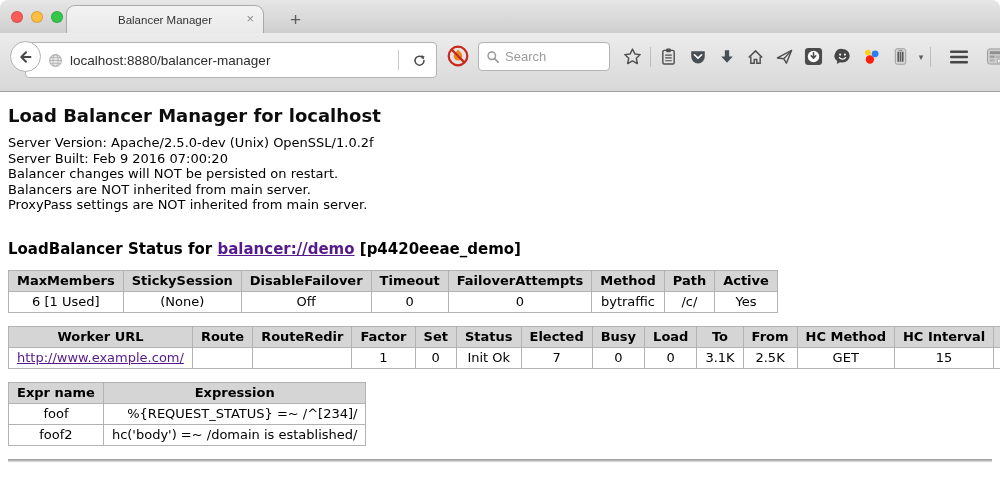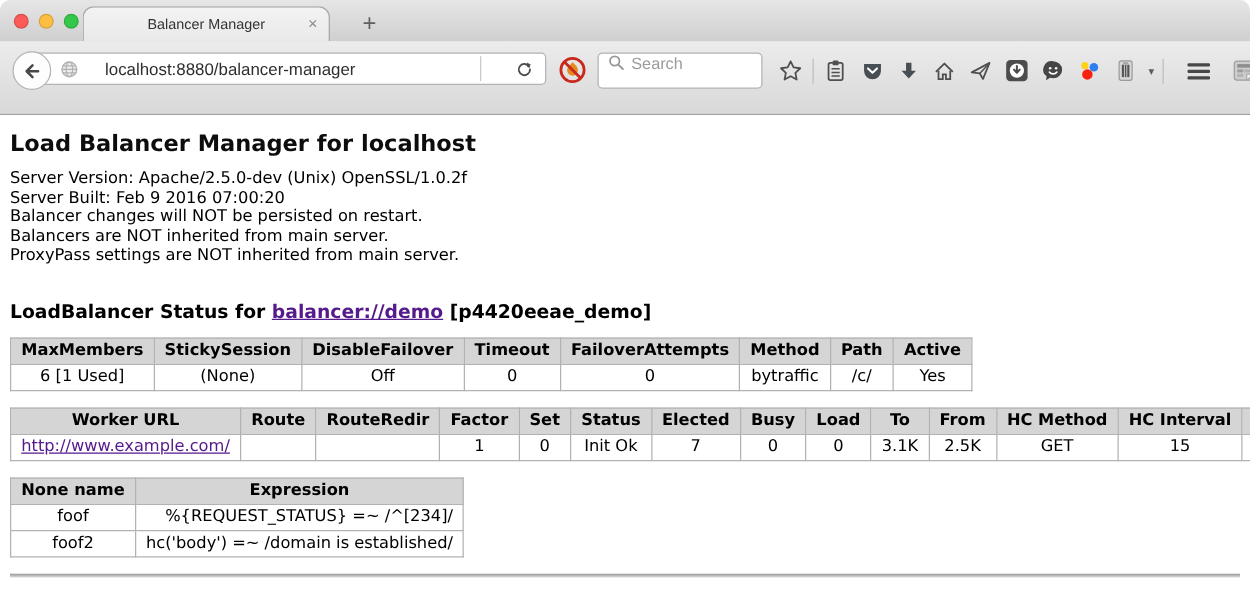--- a/index.html
+++ b/index.html
@@ -17,28 +17,28 @@
          display:flex; align-items:center; justify-content:center; position:relative;
          font-size:11.5px; color:#333; }
   .tab-close { position:absolute; right:9px; top:6px; color:#8b8b8b; font-size:13px; line-height:14px; cursor:default; }
   .newtab-btn { margin-left:16px; height:26px; display:flex; align-items:center; padding:0 10px; color:#5f5f5f; font-size:19px; font-weight:300; }
 
   
   .navbar { height:59px; background:linear-gradient(#ececec,#d8d8d8); border-bottom:1px solid #a0a0a0;
             display:flex; align-items:flex-start; padding:8px 10px 0 10px; gap:0; }
   .back-btn { width:31px; height:31px; border-radius:50%; background:#fdfdfd; border:1px solid #b3b3b3;
               display:flex; align-items:center; justify-content:center; position:relative; z-index:2; margin-right:-16px; flex:none; }
-  .urlbar { flex:none; width:412px; height:26px; margin-top:1px; background:#fff; border:1px solid #b3b3b3; border-radius:4px;
-            display:flex; align-items:center; padding:0 4px 0 22px; gap:21px; }
+  .urlbar { flex:none; width:412px; height:36px; margin-top:1px; background:#fff; border:1px solid #b3b3b3; border-radius:4px;
+            display:flex; align-items:center; padding:0 4px 0 22px; gap:7px; }
   .url-text { flex:1; font-size:13.5px; color:#2e2e2e; white-space:nowrap; overflow:hidden; }
   .v-divider { width:1px; height:20px; background:#c9c9c9; flex:none; }
   .reload-btn { width:26px; height:24px; display:flex; align-items:center; justify-content:center; flex:none; }
   .flame-btn { width:24px; height:24px; margin:3px 8px 0 9px; flex:none; }
   .searchbar { flex:none; width:132px; height:29px; margin-top:1px; background:#fff; border:1px solid #b3b3b3; border-radius:4px;
-               display:flex; align-items:flex-start; padding:0 7px; gap:5px; }
+               display:flex; align-items:center; padding:0 7px; gap:5px; }
   .search-placeholder { color:#9b9b9b; font-size:13px; }
   .toolbar-icons { display:flex; align-items:center; margin-top:4px; margin-left:8px; }
   .tbtn { width:29px; height:23px; display:flex; align-items:center; justify-content:center; }
   .tb-div { width:1px; height:20px; background:#bdbdbd; margin:0 3px; }
   .caret { font-size:9px; color:#5c5c5c; width:12px; text-align:center; }
   .hamburger { margin-left:10px; }
   .tiles-btn { margin-left:8px; }
 
   
   .content { padding:0 8px; font-family:"DejaVu Sans", sans-serif; color:#000; background:#fff; }
@@ -280,21 +280,21 @@
         <td>15</td>
         <td>1 (0)</td>
 
       </tr>
     </tbody>
       </table>
 
     <table class="t-health">
       <tbody>
       <tr>
-        <th>None name</th>
+        <th>Expr name</th>
         <th>Expression</th>
       </tr>
       <tr>
         <td>foof</td>
         <td class="expr-cell">%{REQUEST_STATUS} =~ /^[234]/</td>
       </tr>
       <tr>
         <td>foof2</td>
         <td class="expr-cell">hc('body') =~ /domain is established/</td>
       </tr>

